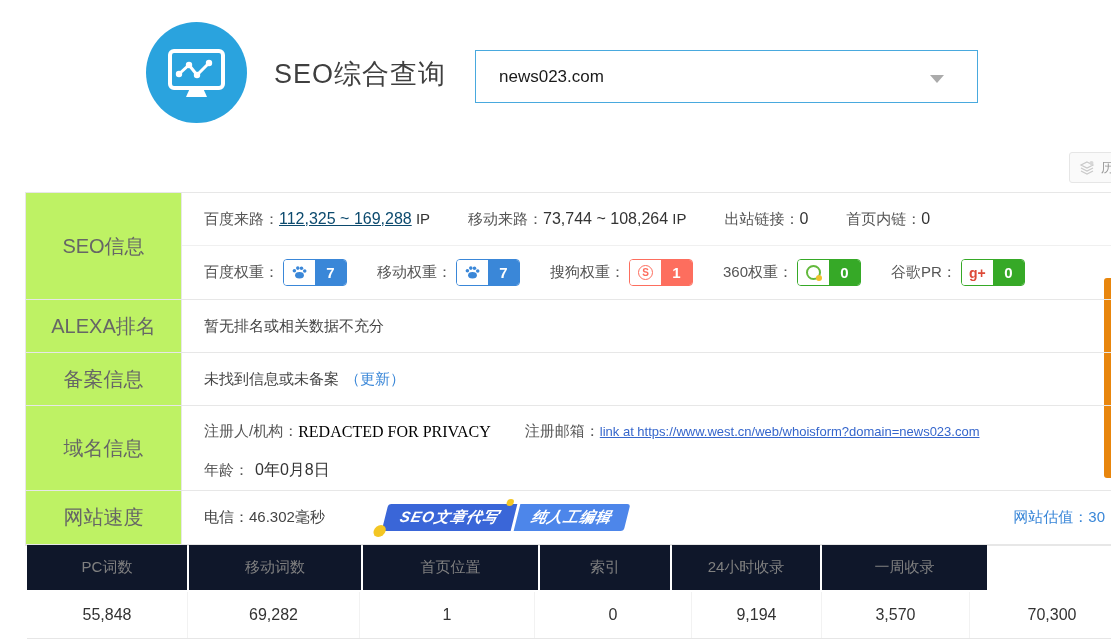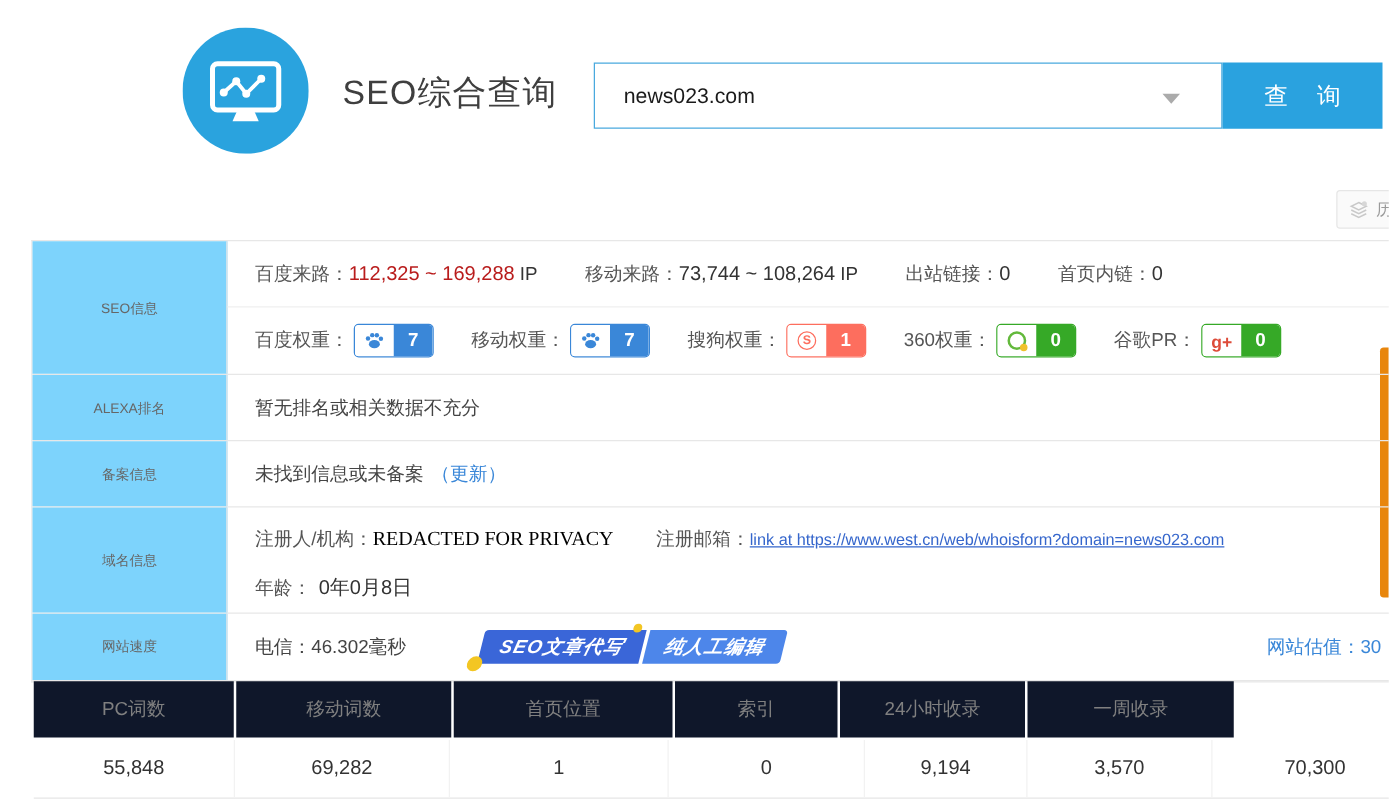--- a/index.html
+++ b/index.html
@@ -31,29 +31,29 @@
     color:#9a9a9a; font-size:13px; cursor:pointer;
   }
   
   .orange-strip { position:absolute; left:1104px; top:278px; width:7px; height:200px;
     background:#e8860d; border-radius:3px 0 0 3px; cursor:pointer; }
   
   .info-table { position:absolute; left:25px; top:192px; width:1092px;
     border:1px solid #e7e7e7; border-right:none; }
   .irow { display:flex; border-bottom:1px solid #e7e7e7; }
   .irow:last-child { border-bottom:1px solid #e7e7e7; }
-  .ilabel { width:156px; flex:0 0 156px; background:#7dd3fc; border-right:1px solid #e7e7e7;
-    display:flex; align-items:center; justify-content:center; color:#666; font-size:11px; }
+  .ilabel { width:156px; flex:0 0 156px; background:#bef264; border-right:1px solid #e7e7e7;
+    display:flex; align-items:center; justify-content:center; color:#666; font-size:20px; }
   .icontent { flex:1; position:relative; }
   .line { display:flex; align-items:center; height:53px; padding-left:22px; font-size:15px; color:#555; }
   .line.sep { border-bottom:1px solid #f0f0f0; }
   .line-sm { height:39px; }
   .kv { margin-right:38px; white-space:nowrap; }
   .kv b { font-weight:normal; color:#333; font-size:16px; }
-  .red { color:#b91c1c; font-size:16px; }
+  .red { color:#0c4a6e; font-size:16px;text-decoration:underline; }
   .unit { color:#333; font-size:15px; }
   .blue { color:#000000;font-family:Liberation Serif, serif; }
   .link { color:#3a87d8; cursor:pointer; }
   .small-link { color:#3566cc; font-size:13px; text-decoration:underline; cursor:pointer; }
   .plain-row { height:52px; display:flex; align-items:center; padding-left:22px; font-size:15px; color:#444; }
   .val16 { font-size:16px; color:#333; }
   .note { color:#666; }
   
   .w-item { display:inline-flex; align-items:center; margin-right:30px; }
   .w-label { color:#555; font-size:15px; margin-right:4px; }
@@ -99,21 +99,20 @@
     <circle cx="51" cy="53" r="3.2" fill="#fff"></circle>
       <circle cx="63" cy="41" r="3.2" fill="#fff"></circle>
     <path d="M44 66 h13 l4 9 h-21 z" fill="#fff"></path>
   </svg>
 </div>
 <div class="page-title">SEO综合查询</div>
 
 <div class="search-wrap">
   <input class="search-input" type="text" value="news023.com" style="">
   <span class="caret"></span>
-  <button class="search-btn">查 询</button>
 </div>
 
 <div class="history-btn">
   <svg width="16" height="16" viewBox="0 0 16 16">
     <path d="M8 2 L14 5 L8 8 L2 5 Z" fill="none" stroke="#c9c9c9" stroke-width="1.2"></path>
     <path d="M2 8 L8 11 L14 8" fill="none" stroke="#c9c9c9" stroke-width="1.2"></path>
     <path d="M2 11 L8 14 L14 11" fill="none" stroke="#c9c9c9" stroke-width="1.2"></path>
     <circle cx="12.5" cy="3" r="2" fill="#d7d7d7"></circle>
   </svg>
   <span>历史</span>

